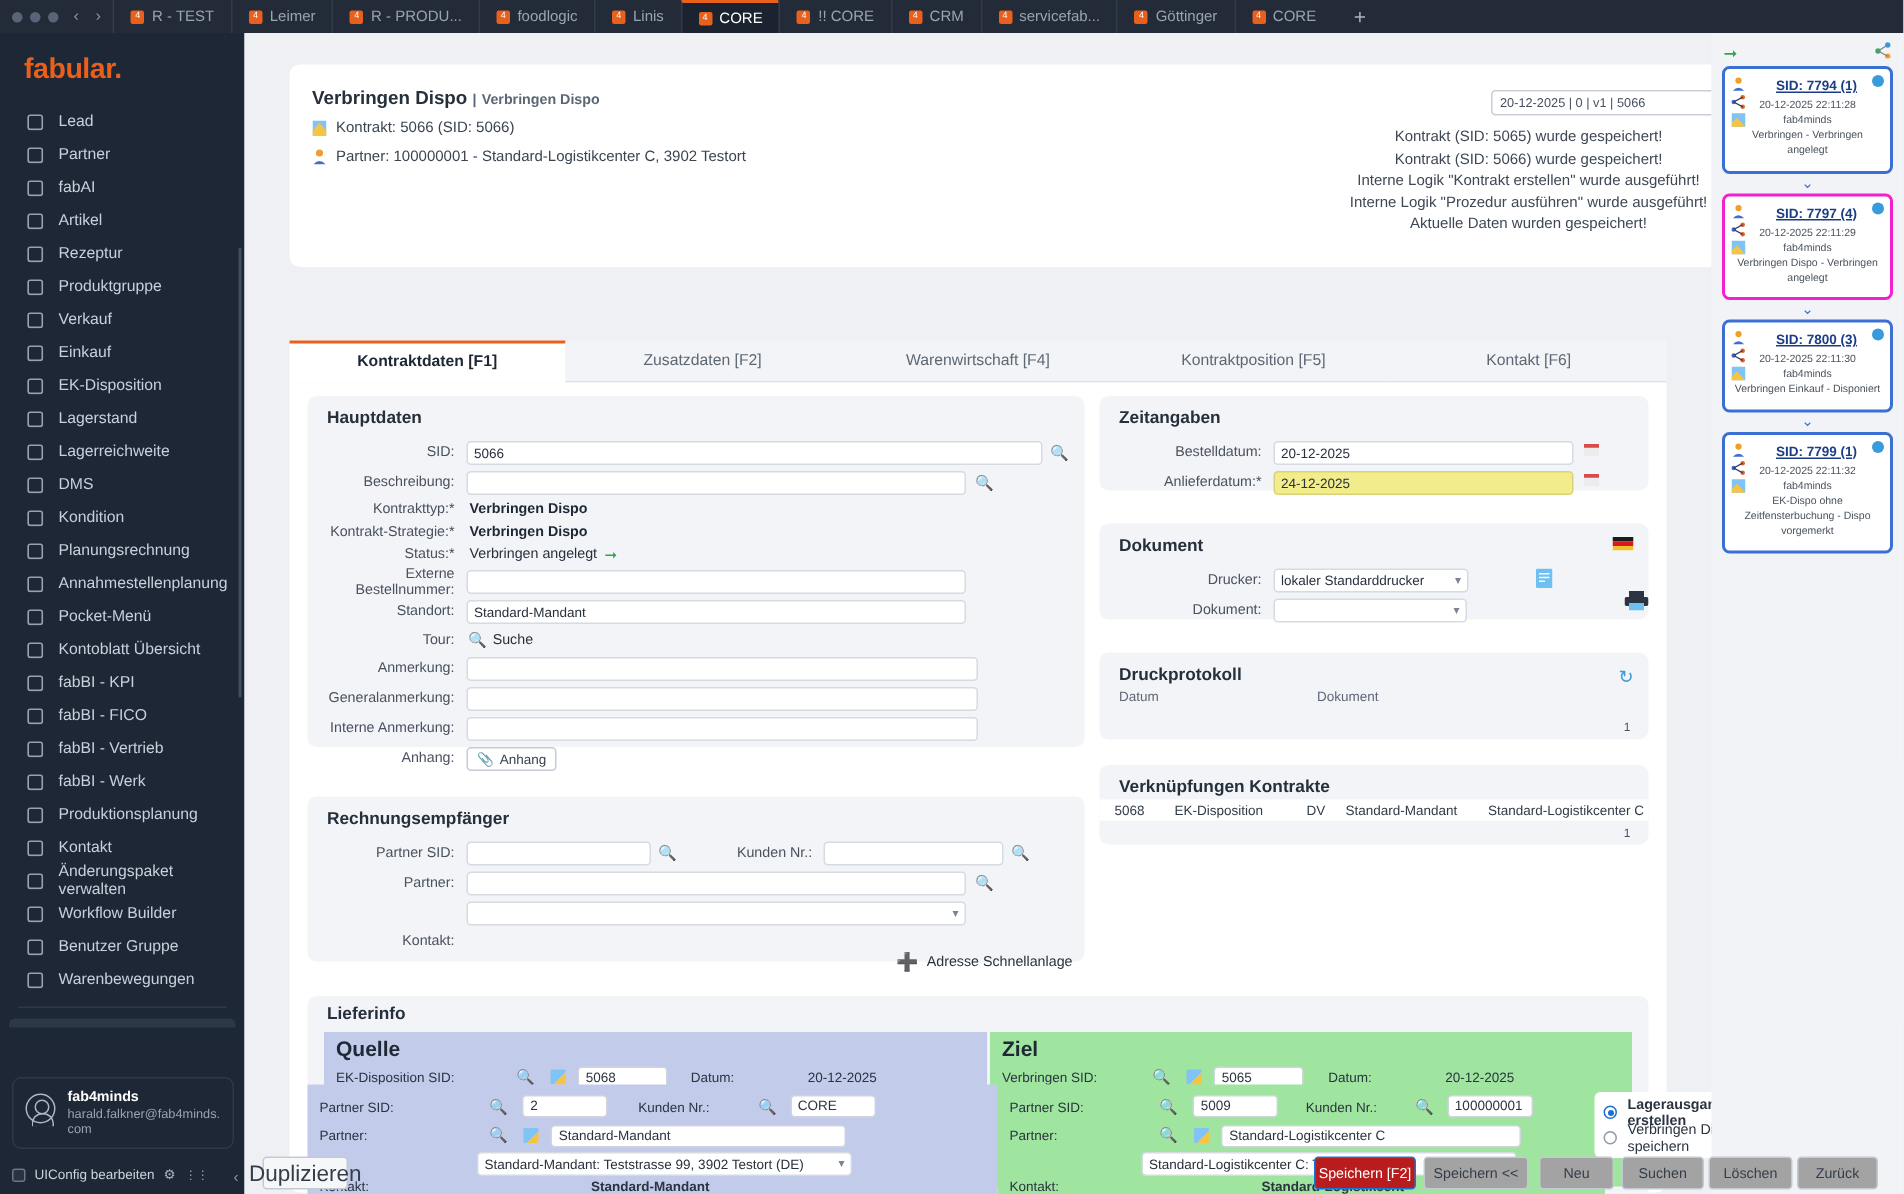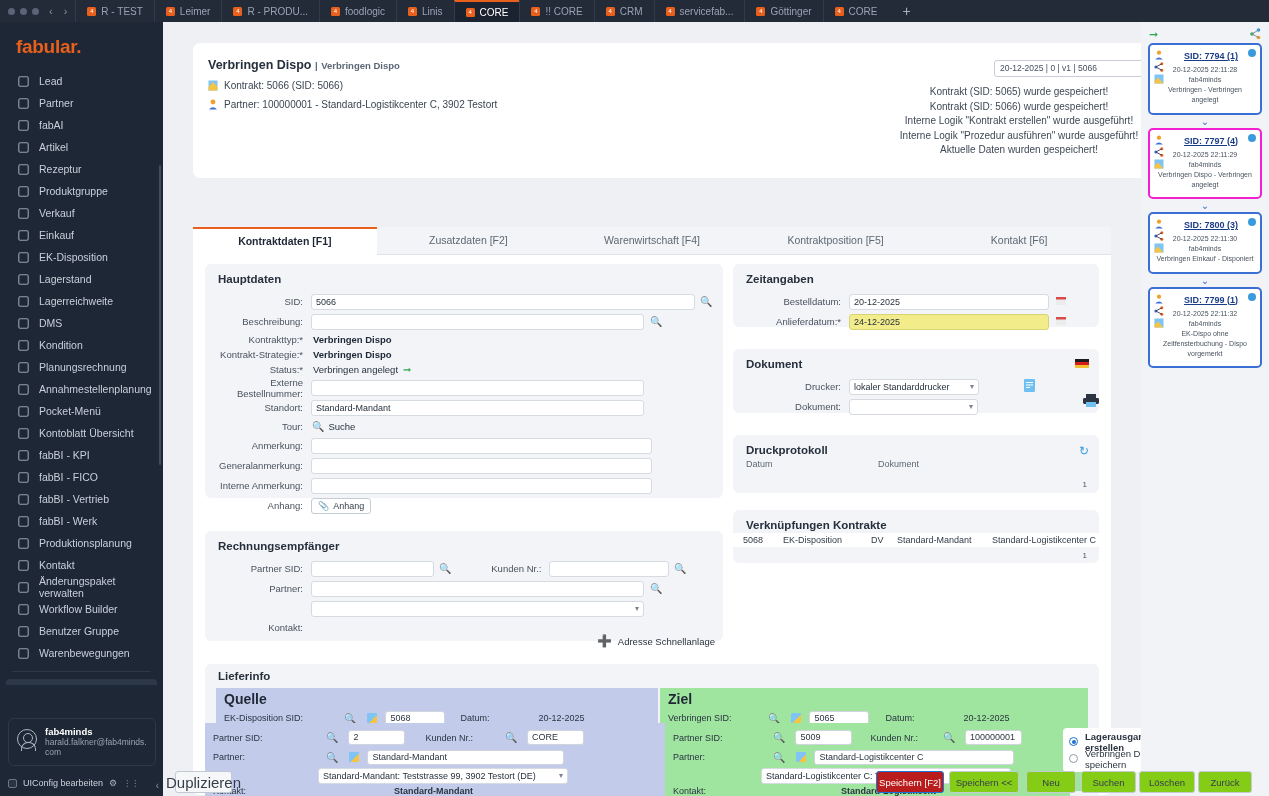--- a/index.html
+++ b/index.html
@@ -148,21 +148,21 @@
   .hsid { text-align:center; font-size:9px; color:#1b3c86; text-decoration:underline; font-weight:bold; margin-left:12px; }
   .hmeta { text-align:center; font-size:7px; color:#49525e; line-height:1.45; margin-top:4px; }
   .hico { position:absolute; left:4px; top:5px; display:flex; flex-direction:column; gap:2px; }
   .hdot { position:absolute; right:4px; top:4px; width:8px; height:8px; border-radius:50%; background:#3a9bdc; }
   .chev { text-align:center; color:#3b6fd4; font-size:10px; line-height:13px; }
 
   
   .bottombar { position:absolute; left:0; bottom:0; width:1269px; height:28px; }
   .bbtn {
     position:absolute; bottom:3px; height:22px; border:1px solid #c4cad3;
-    background:#84cc16; border-radius:3px; font-size:9.5px; color:#343e4a;
+    background:#a3a3a3; border-radius:3px; font-size:9.5px; color:#343e4a;
     display:flex; align-items:center; justify-content:center;
   }
   .bbtn.primary { background:#b91c1c; border-color:#1a73d6; color:#fff; }
   .tooltipish { position:absolute; left:175px; bottom:3px; width:57px; height:22px;
     border:1px solid #c4cad3; background:#f6f7f9; border-radius:3px;
     font-size:15px; color:#343e4a; display:flex; align-items:center; justify-content:center; }
 </style>
 </head>
 <body>
 

